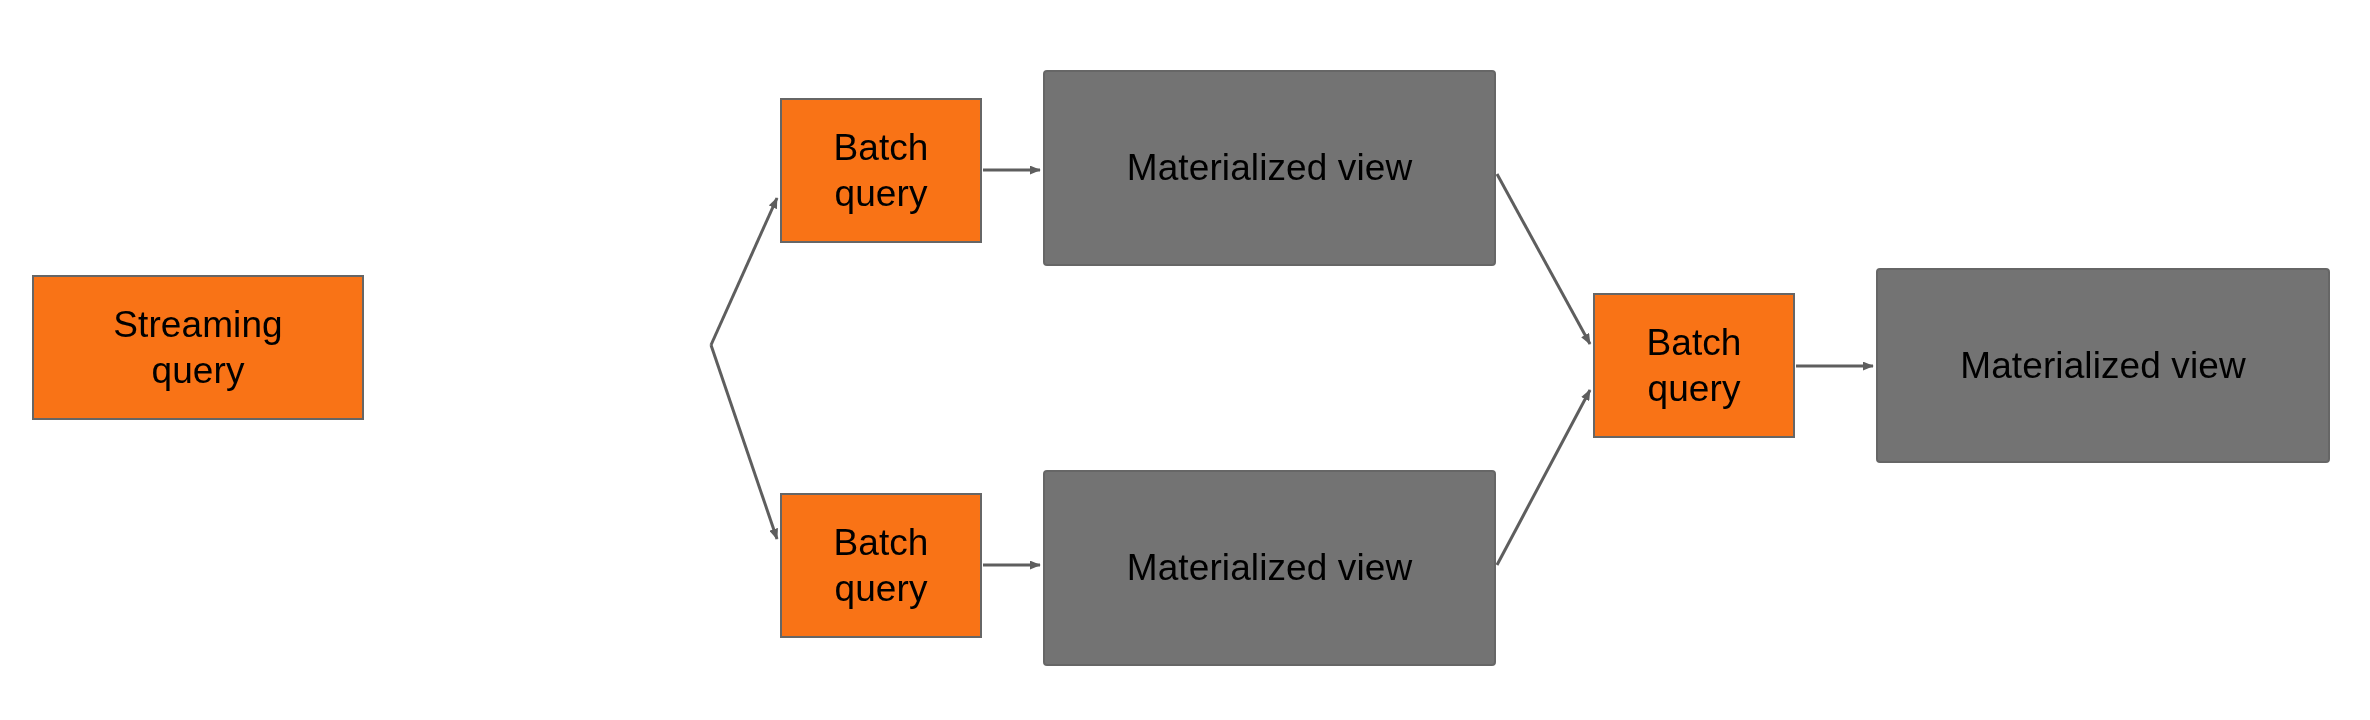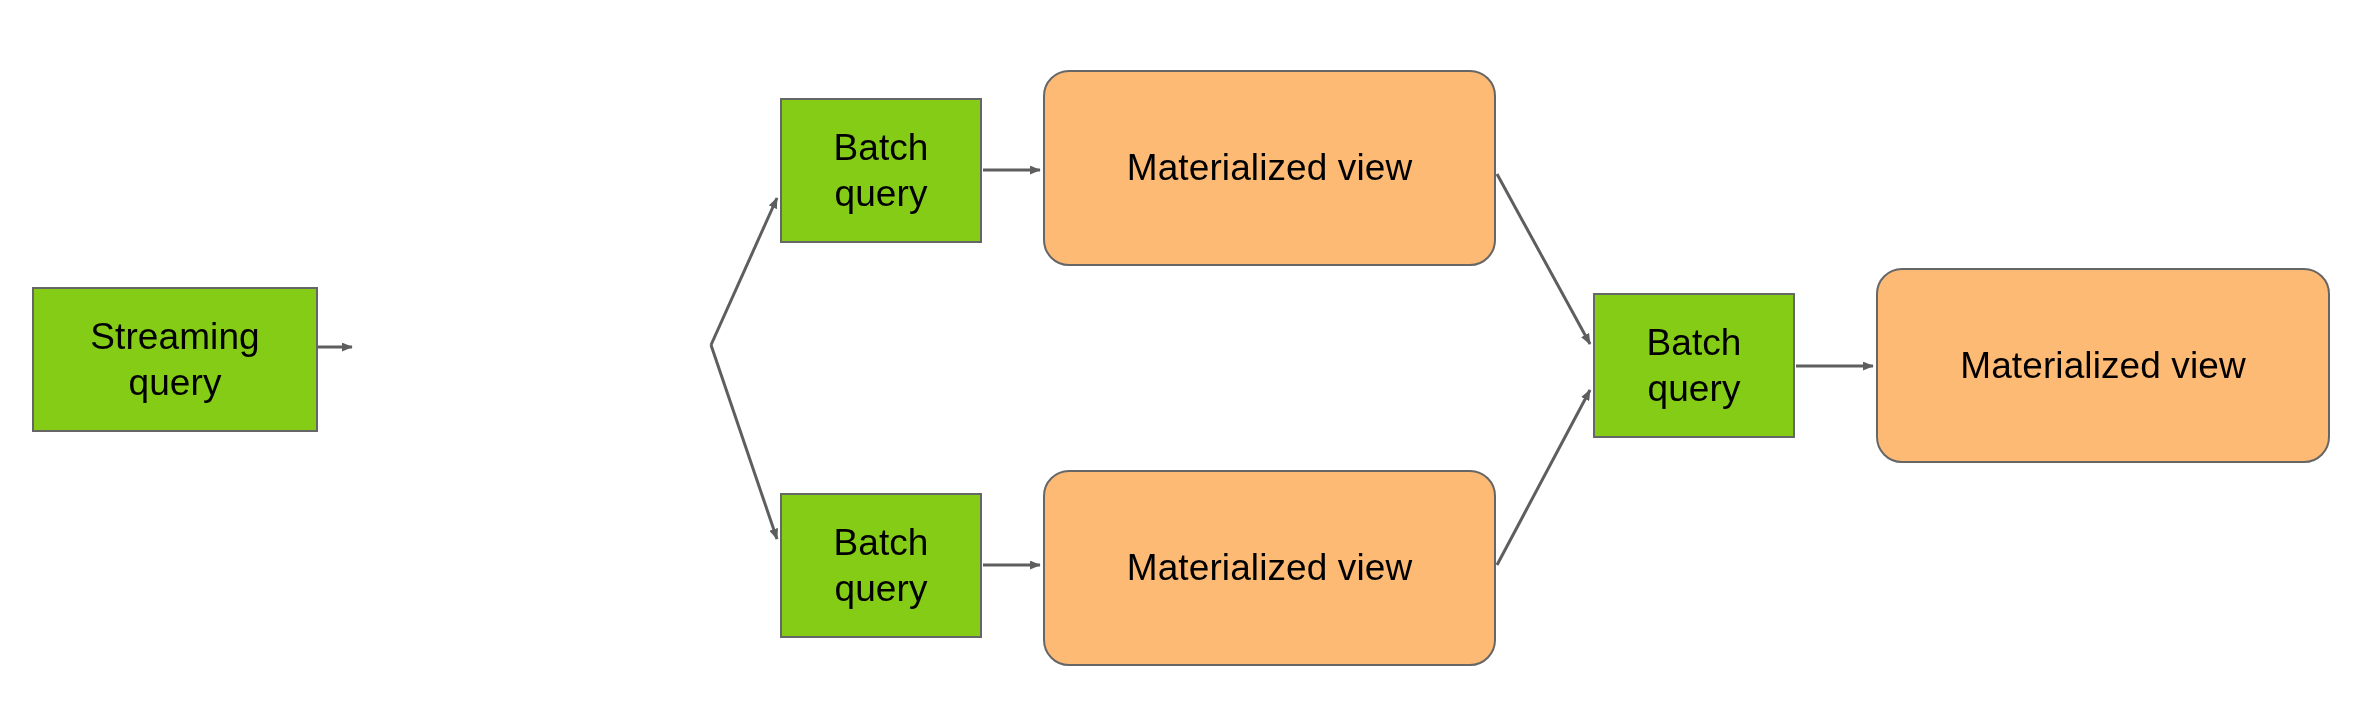--- a/index.html
+++ b/index.html
@@ -34,28 +34,28 @@
     justify-content: center;
     text-align: center;
     color: #000000;
     font-size: 37px;
     line-height: 1.22;
     letter-spacing: 0.1px;
     white-space: pre-line;
     z-index: 2;
   }
   .node.process {
-    background: #84cc16;
+    background: #f97316;
     border: 2.5px solid #666666;
     border-radius: 0;
   }
   .node.store {
-    background: #fdba74;
+    background: #737373;
     border: 2.5px solid #666666;
-    border-radius: 26px;
+    border-radius: 4px;
   }
   .node-label {
     display: block;
     white-space: pre-line;
   }
 </style>
 </head>
 <body>
 
 <div id="diagram-canvas">
@@ -77,21 +77,21 @@
 
     <line x1="983" y1="565" x2="1040" y2="565" stroke="#5e5e5e" stroke-width="3" marker-end="url(#arrowhead)"></line>
 
     <line x1="1497" y1="174" x2="1590" y2="344" stroke="#5e5e5e" stroke-width="3" marker-end="url(#arrowhead)"></line>
 
     <line x1="1497" y1="565" x2="1590" y2="390" stroke="#5e5e5e" stroke-width="3" marker-end="url(#arrowhead)"></line>
 
     <line x1="1796" y1="366" x2="1873" y2="366" stroke="#5e5e5e" stroke-width="3" marker-end="url(#arrowhead)"></line>
   </svg>
 
-  <div class="node process" style="left:32px; top:275px; width:286px; height:145px;margin-top:12px;">
+  <div class="node process" style="left:32px; top:275px; width:332px; height:145px;">
     <span class="node-label">Streaming
 query</span>
   </div>
 
 
   <div class="node process" style="left:780px; top:98px; width:202px; height:145px;">
     <span class="node-label">Batch
 query</span>
   </div>
 

